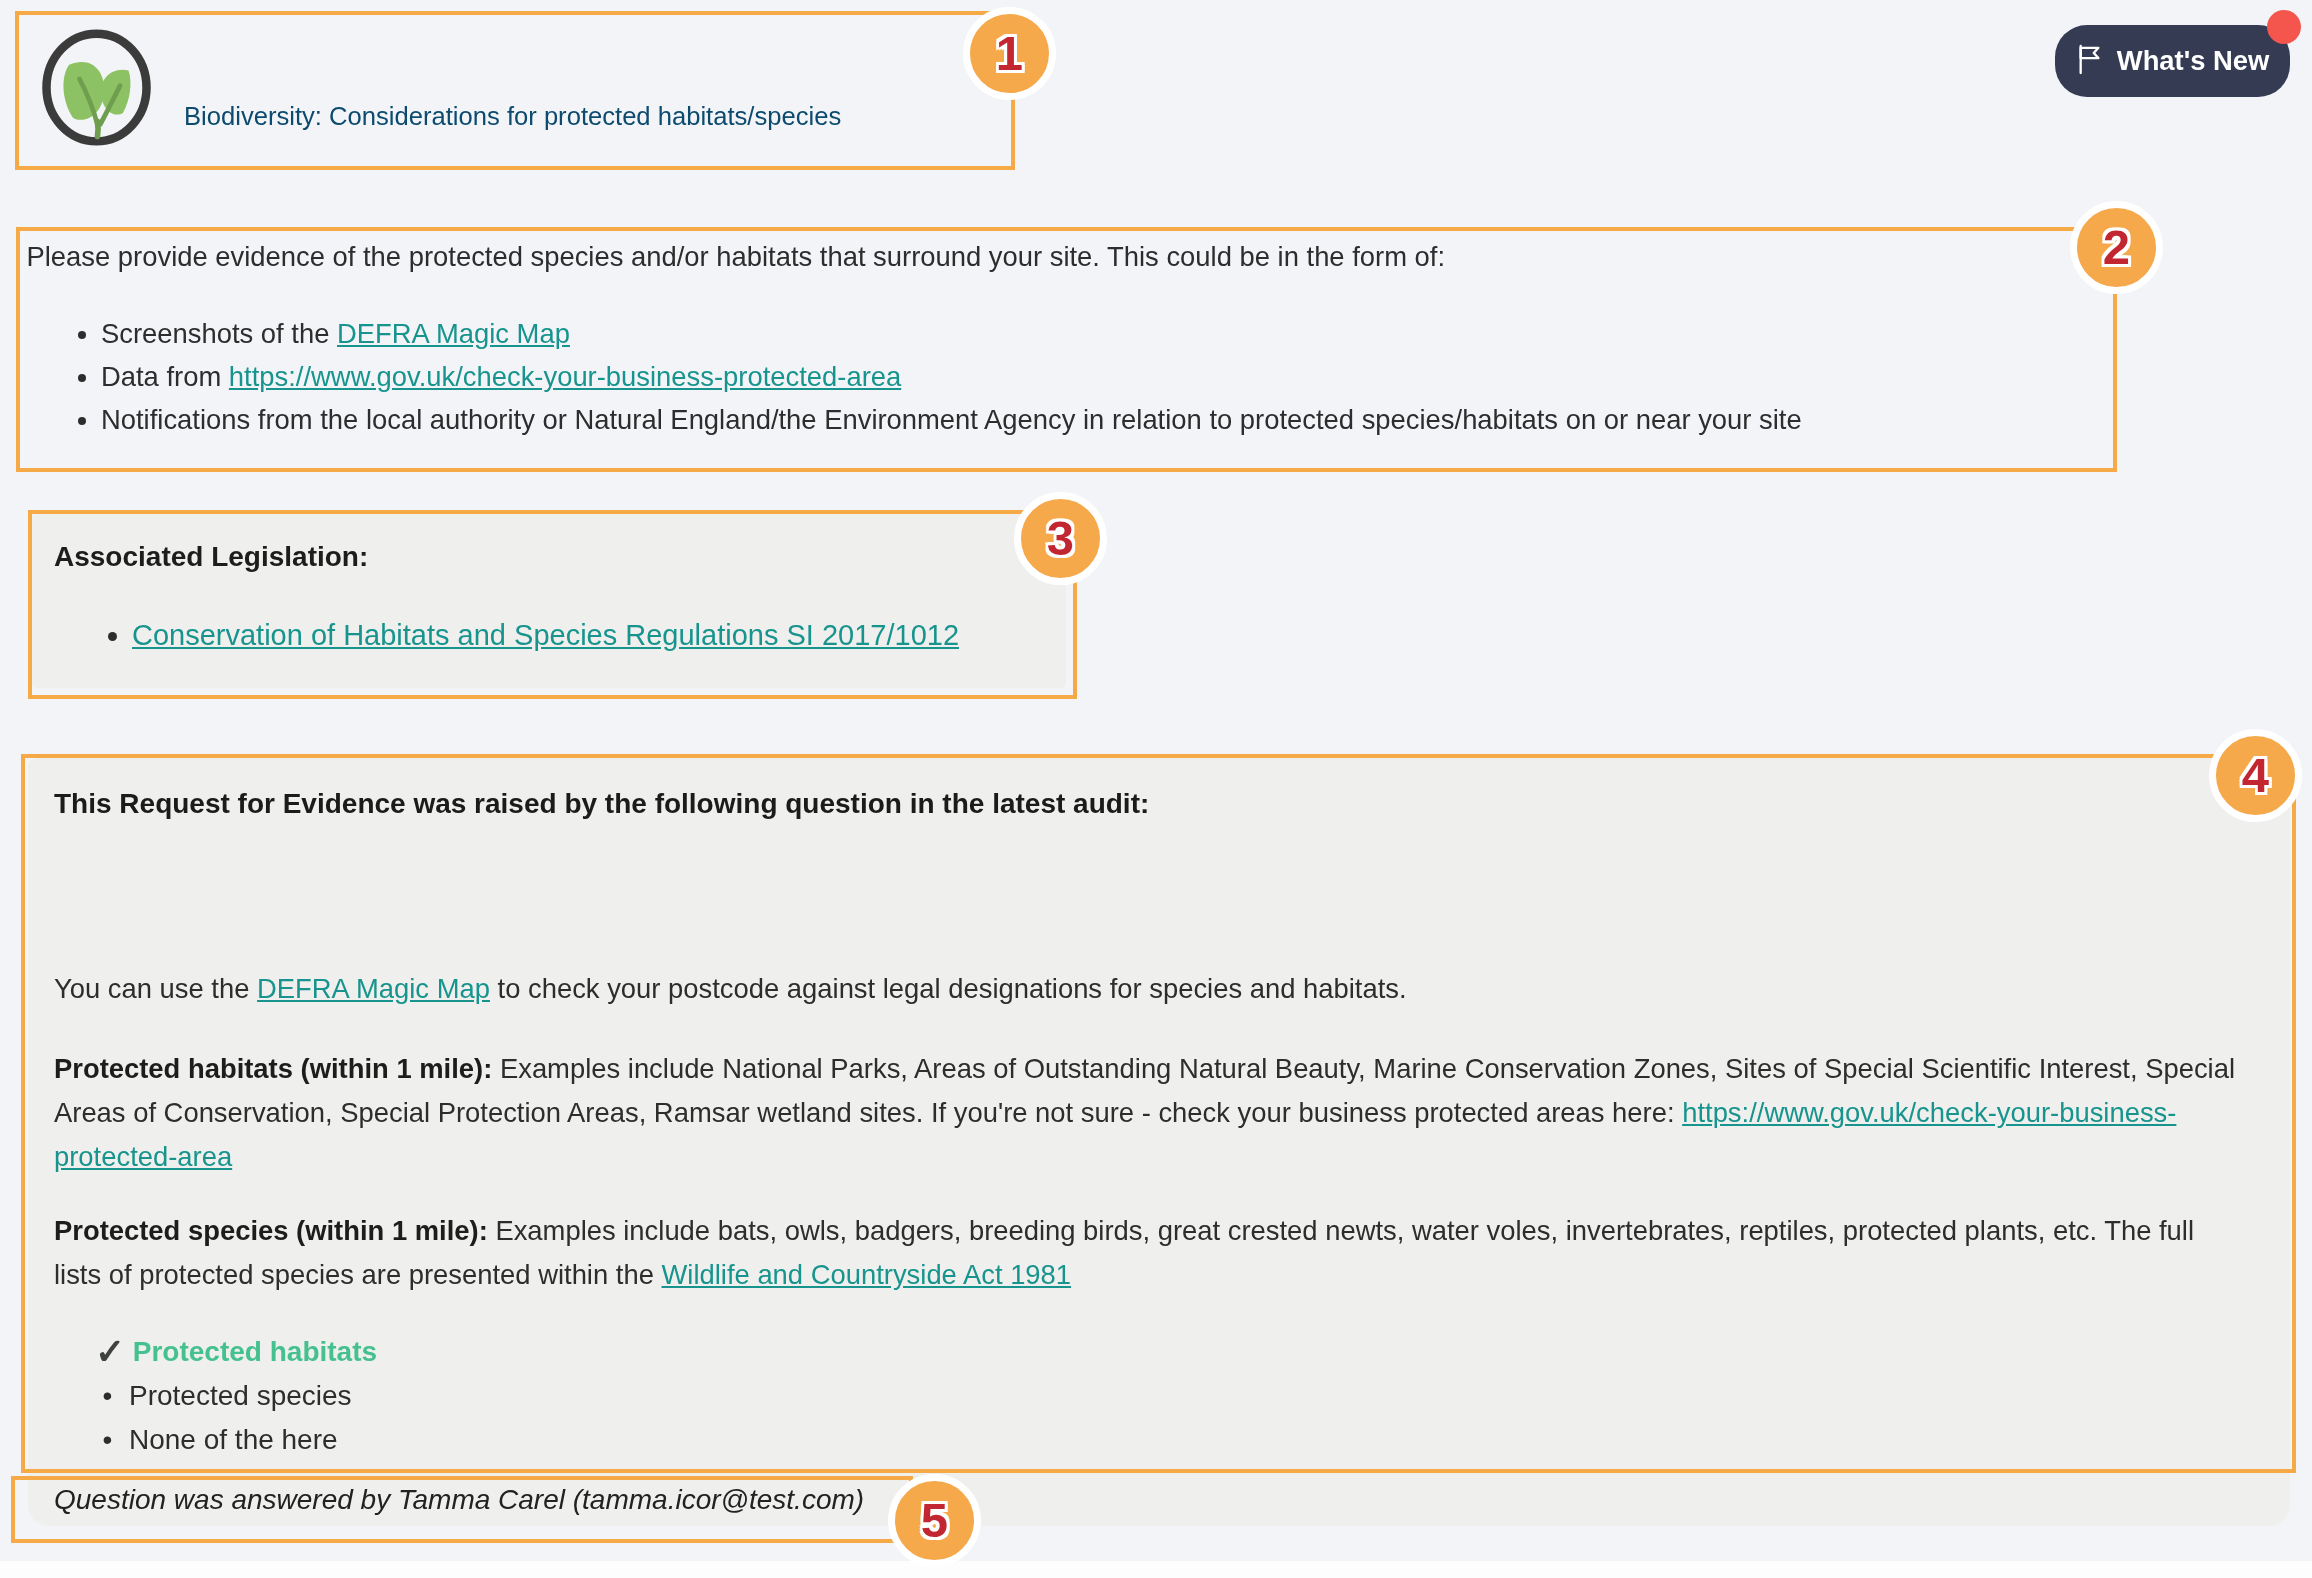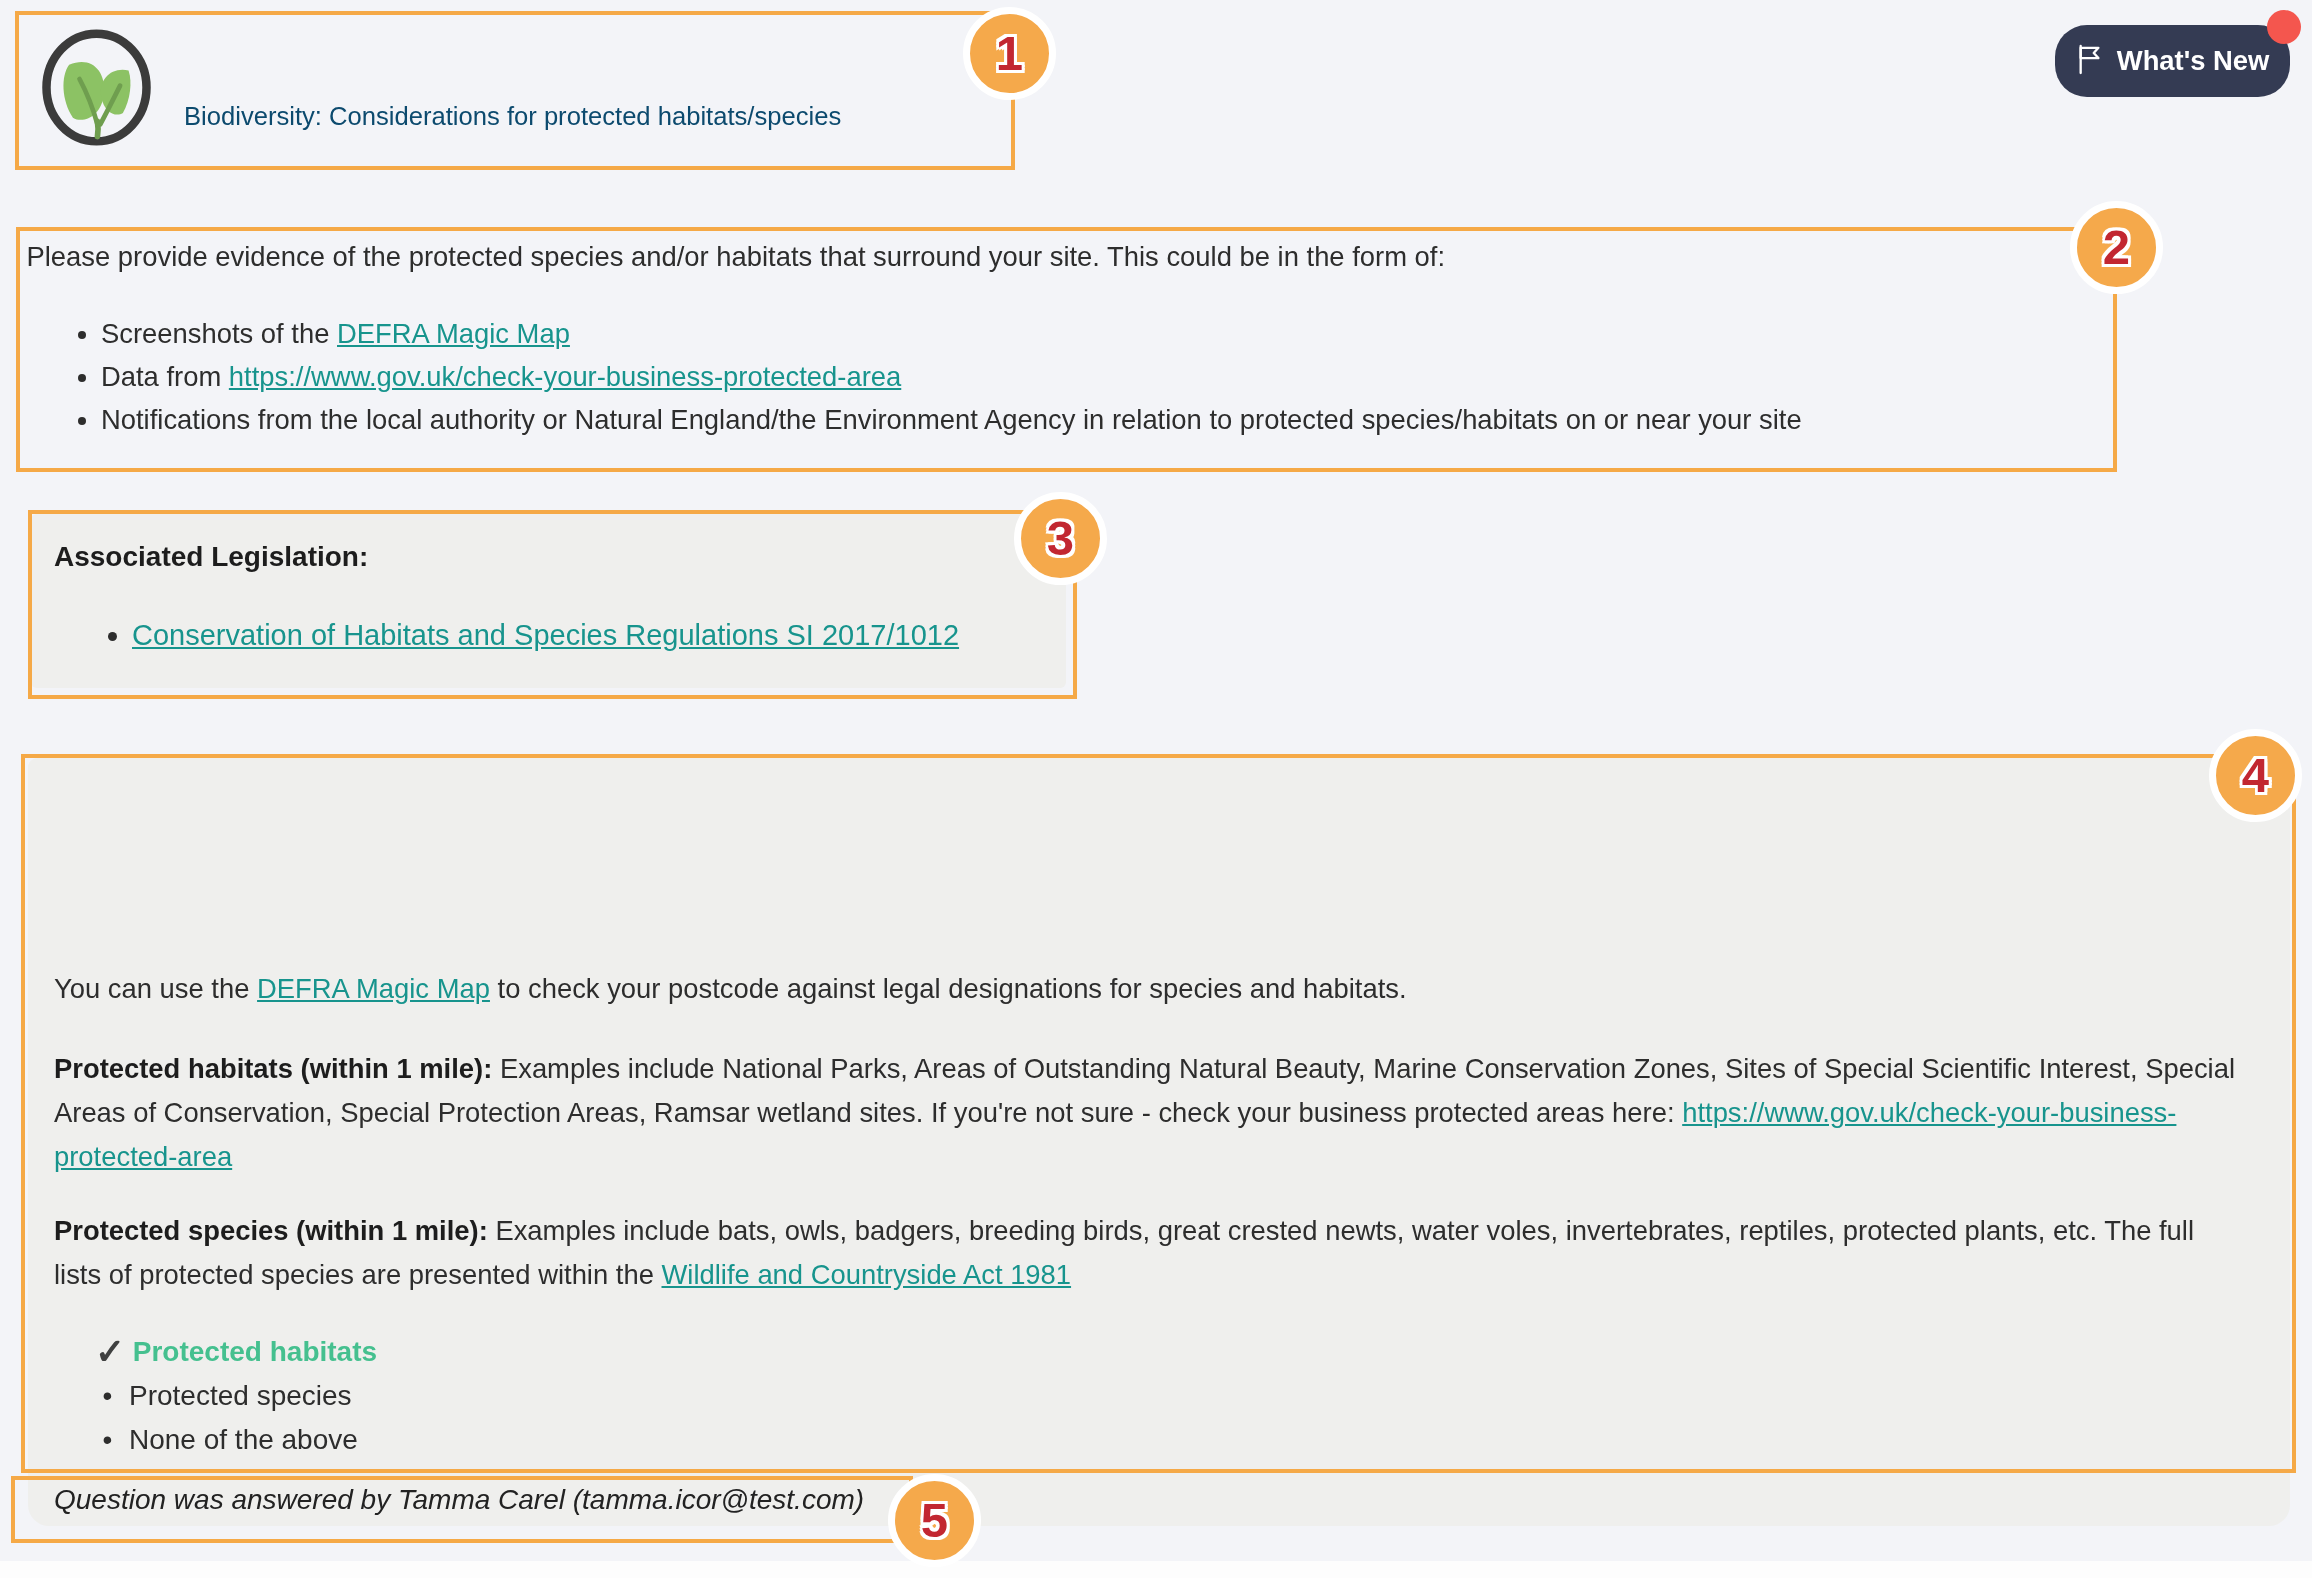--- a/index.html
+++ b/index.html
@@ -119,20 +119,21 @@
     </ul>
   </div>
 
   <div class="content" id="legislation-heading">Associated Legislation:</div>
   <div class="content" id="legislation-list">
     <ul class="bullets">
       <li><a class="link">Conservation of Habitats and Species Regulations SI 2017/1012</a></li>
     </ul>
   </div>
 
+  <div class="content" id="audit-heading">This Request for Evidence was raised by the following question in the latest audit:</div>
   <div class="content" id="audit-hint">
     <span>You can use the </span><a class="link">DEFRA Magic Map</a><span> to check your postcode against legal designations for species and habitats.</span>
   </div>
   <div class="content" id="audit-habitats">
     <span class="bold-lead">Protected habitats (within 1 mile):</span><span> Examples include National Parks, Areas of Outstanding Natural Beauty, Marine Conservation Zones, Sites of Special Scientific Interest, Special Areas of Conservation, Special Protection Areas, Ramsar wetland sites. If you're not sure - check your business protected areas here: </span><a class="link">https://www.gov.uk/check-your-business-protected-area</a>
   </div>
   <div class="content" id="audit-species">
     <span class="bold-lead">Protected species (within 1 mile):</span><span> Examples include bats, owls, badgers, breeding birds, great crested newts, water voles, invertebrates, reptiles, protected plants, etc. The full lists of protected species are presented within the </span><a class="link">Wildlife and Countryside Act 1981</a>
   </div>
 
@@ -140,21 +141,21 @@
     <div class="option-row selected">
       <span class="check">✓</span>
       <span class="label">Protected habitats</span>
     </div>
     <div class="option-row">
       <span class="dot">•</span>
       <span class="label">Protected species</span>
     </div>
     <div class="option-row">
       <span class="dot">•</span>
-      <span class="label">None of the above</span>
+      <span class="label">None of the here</span>
     </div>
   </div>
 
   <div class="content" id="footer-text">Question was answered by Tamma Carel (tamma.icor@test.com)</div>
 
   <div class="ann-box" id="ann-box-1"></div>
   <div class="ann-box" id="ann-box-2"></div>
   <div class="ann-box" id="ann-box-3"></div>
   <div class="ann-box" id="ann-box-4"></div>
   <div class="ann-box" id="ann-box-5"></div>

